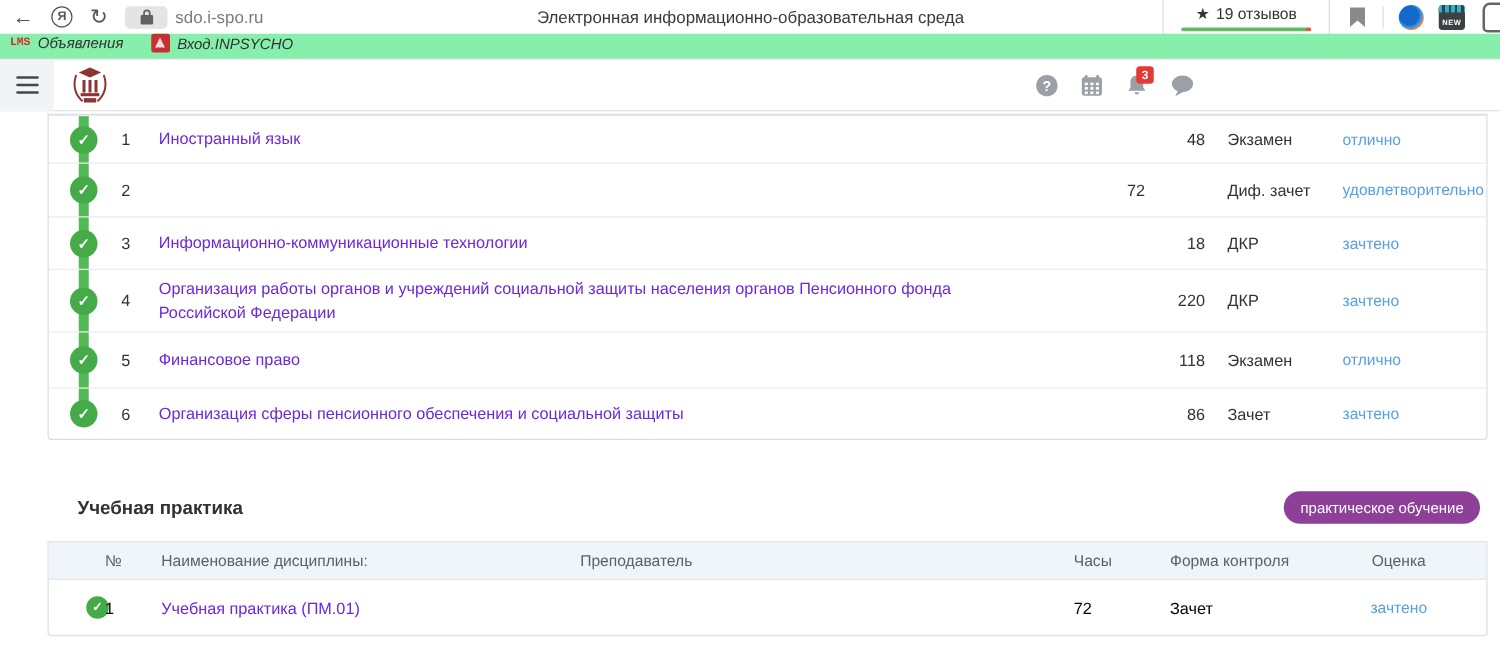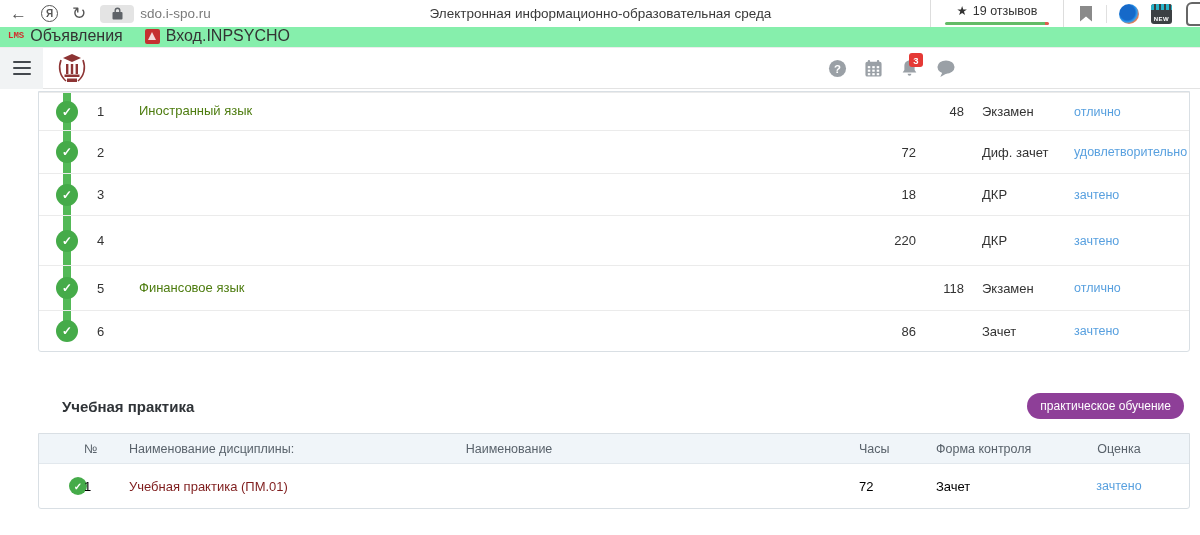--- a/index.html
+++ b/index.html
@@ -31,21 +31,21 @@
     display:flex; align-items:flex-end; justify-content:center; padding-bottom:2px; cursor:pointer; margin-right:14px;}
   .new-ico::before { content:""; position:absolute; top:0; left:0; right:0; height:6px;
     background:repeating-linear-gradient(90deg,#27b3c9 0 3px,#3c4043 3px 5px); border-radius:3px 3px 0 0; }
   .new-txt { color:#fff; font-size:6px; font-weight:bold; letter-spacing:.5px; }
   .hand-ico { width:22px; height:24px; border:2px solid #666; border-radius:6px 6px 4px 4px;
     margin-right:-8px; background:#fff; }
 
   .bookmarks-bar { height:21px; display:flex; align-items:flex-start; padding-left:8px;
     border-bottom:1px solid #ececec; background:#86efac; }
   .bm-item { display:flex; align-items:center; gap:6px; margin-right:22px; cursor:pointer; }
-  .bm-label { color:#333; font-size:16px; }
+  .bm-label { color:#333; font-size:12px;font-style:italic; }
   .lms-ico { color:#d22d2d; font-size:9px; font-weight:bold; font-family:"Liberation Mono", monospace; }
   .crest-ico { width:15px; height:15px; background:#c53030; border-radius:2px; position:relative; }
   .crest-ico::before { content:""; position:absolute; left:3.5px; top:3px;
     border-left:4px solid transparent; border-right:4px solid transparent; border-bottom:8px solid #f3dada; }
 
   
   .site-header { height:41px; display:flex; align-items:center; border-bottom:1px solid #e3e3e3; background:#fff; }
   .burger-btn { width:43px; height:41px; background:#f1f3f4; display:flex; flex-direction:column;
     align-items:center; justify-content:center; gap:3.5px; cursor:pointer; }
   .burger-btn span { width:18px; height:2.5px; background:#43484d; border-radius:1px; }
@@ -65,41 +65,41 @@
 
   .t1-row { display:grid; grid-template-columns:88px 1fr 48px 18px 92px 115px;
     align-items:center; position:relative; border-top:1px solid #ebebeb; font-size:13px; }
   .t1-row:first-child { border-top:none; }
   .h39{height:38px}.h43{height:43px}.h42{height:42px}.h50{height:50px}.h45{height:45px}.h41{height:41px}
   .timeline { position:absolute; left:24px; top:0; width:8px; height:240px; background:#53b957; z-index:0; }
   .check-circle { position:absolute; left:17px; top:50%; transform:translateY(-50%);
     width:22px; height:22px; border-radius:50%; background:#45ab49; color:#fff; font-size:12px;
     font-weight:bold; display:flex; align-items:center; justify-content:center; z-index:1; }
   .t1-num { padding-left:58px; color:#333; }
-  .t1-name { color:#4d7c0f; padding-right:150px; line-height:1.45; cursor:pointer;margin-left:12px; }
+  .t1-name { color:#6d28d9; padding-right:150px; line-height:1.45; cursor:pointer; }
   .t1-hours { text-align:right; color:#333; }
   .t1-control { grid-column:5; color:#333; }
   .t1-grade { color:#58a0df; font-size:12.5px; cursor:pointer; }
 
   .section-head { position:absolute; left:38px; top:262px; width:1152px; height:84px;
     display:flex; align-items:center; justify-content:space-between; padding:26px 6px 0 24px; }
   .section-title { font-size:15px; font-weight:bold; color:#2f3337; }
   .badge-chip { background:#8e3f98; color:#fff; font-size:12px; padding:6px 13px; border-radius:13px; white-space:nowrap; }
 
   .card2 { top:344px; }
   .t2-grid { display:grid; grid-template-columns:45px 45px 250px 260px 1fr 70px 150px 140px; align-items:center; }
   .t2-head { height:30px; background:#f0f5f9; border-bottom:1px solid #e2e8ed;
     color:#59626b; font-size:12.5px; border-radius:0; }
   .t2-row { height:44px; font-size:13px; position:relative; }
   .th-teacher { text-align:center; }
   .pad30 { padding-left:30px; } .pad37 { padding-left:37px; }
   .th-grade { text-align:center; }
   .t2-check { width:18px; height:18px; border-radius:50%; background:#45ab49; color:#fff;
     font-size:10px; font-weight:bold; display:flex; align-items:center; justify-content:center; margin-left:30px; }
-  .t2-name { color:#7f1d1d; cursor:pointer; }
+  .t2-name { color:#6d28d9; cursor:pointer; }
   .t2-grade { color:#58a0df; font-size:12.5px; text-align:center; cursor:pointer; }
 
   svg { display:block; }
 </style>
 </head>
 <body>
 
 <div class="browser-top">
   <span class="nav-ico">←</span>
   <span class="ya-ico">Я</span>
@@ -220,62 +220,65 @@
       <span class="check-circle">✓</span>
       <span class="t1-num">2</span>
       <span class="t1-hours">72</span>
       <span class="t1-control">Диф. зачет</span>
       <span class="t1-grade">удовлетворительно</span>
     </div>
 
     <div class="t1-row h42">
       <span class="check-circle">✓</span>
       <span class="t1-num">3</span>
+      <span class="t1-name">Информационно-коммуникационные технологии</span>
       <span class="t1-hours">18</span>
       <span class="t1-control">ДКР</span>
       <span class="t1-grade">зачтено</span>
     </div>
 
     <div class="t1-row h50">
       <span class="check-circle">✓</span>
       <span class="t1-num">4</span>
+      <span class="t1-name">Организация работы органов и учреждений социальной защиты населения органов Пенсионного фонда Российской Федерации</span>
       <span class="t1-hours">220</span>
       <span class="t1-control">ДКР</span>
       <span class="t1-grade">зачтено</span>
     </div>
 
     <div class="t1-row h45">
       <span class="check-circle">✓</span>
       <span class="t1-num">5</span>
-      <span class="t1-name">Финансовое язык</span>
+      <span class="t1-name">Финансовое право</span>
       <span class="t1-hours">118</span>
       <span class="t1-control">Экзамен</span>
       <span class="t1-grade">отлично</span>
     </div>
 
     <div class="t1-row h41">
       <span class="check-circle">✓</span>
       <span class="t1-num">6</span>
+      <span class="t1-name">Организация сферы пенсионного обеспечения и социальной защиты</span>
       <span class="t1-hours">86</span>
       <span class="t1-control">Зачет</span>
       <span class="t1-grade">зачтено</span>
     </div>
   </div>
 
   <div class="section-head">
     <span class="section-title">Учебная практика</span>
     <span class="badge-chip">практическое обучение</span>
   </div>
 
   <div class="card card2">
     <div class="t2-grid t2-head">
       <span></span>
       <span>№</span>
       <span>Наименование дисциплины:</span>
-      <span class="th-teacher">Наименование</span>
+      <span class="th-teacher">Преподаватель</span>
       <span></span>
       <span class="pad30">Часы</span>
       <span class="pad37">Форма контроля</span>
       <span class="th-grade">Оценка</span>
     </div>
     <div class="t2-grid t2-row">
       <span>
           <span class="t2-check">✓</span>
         </span>
       <span>1</span>

